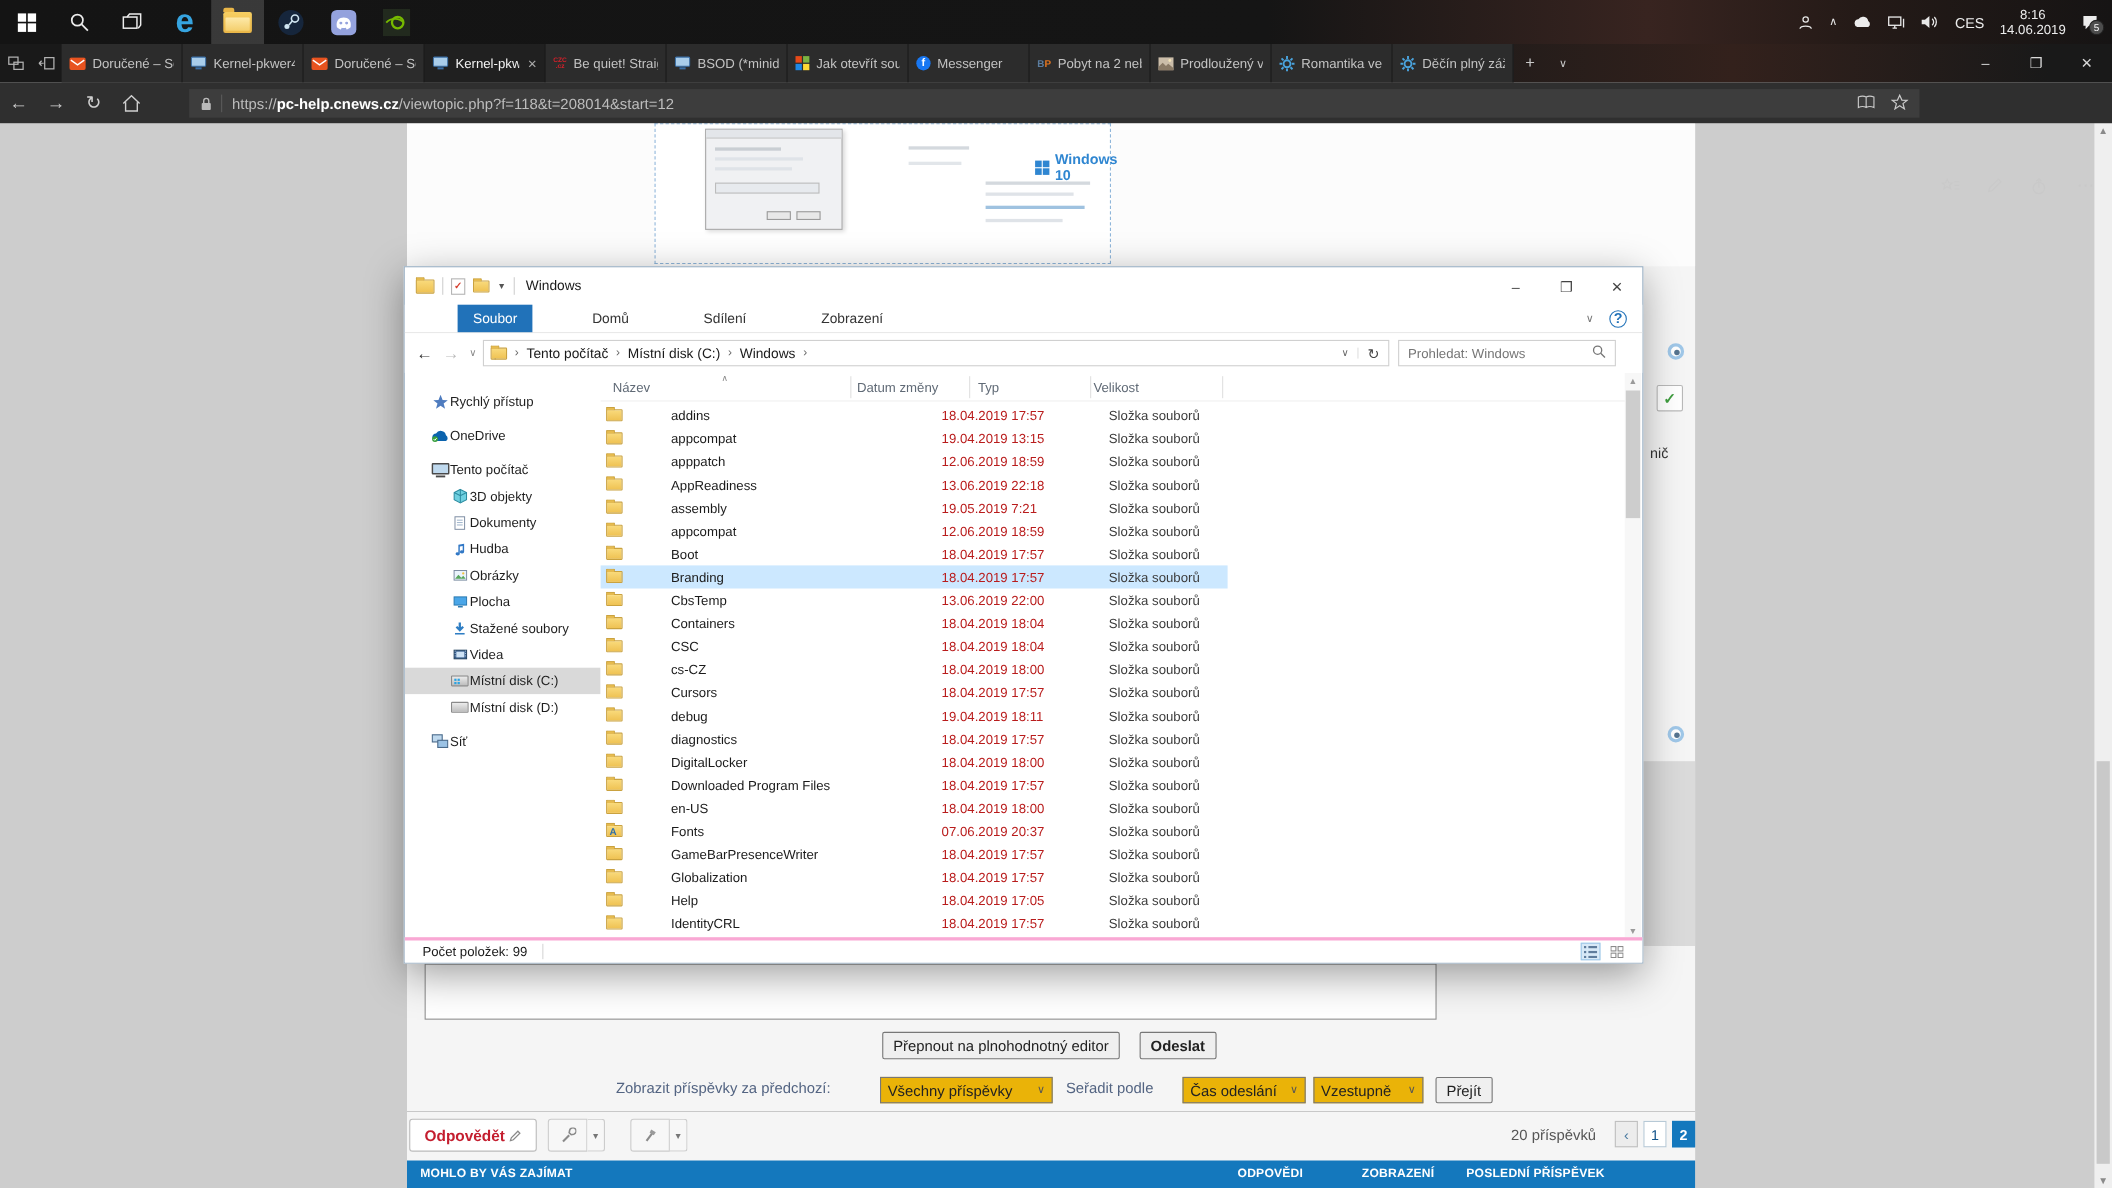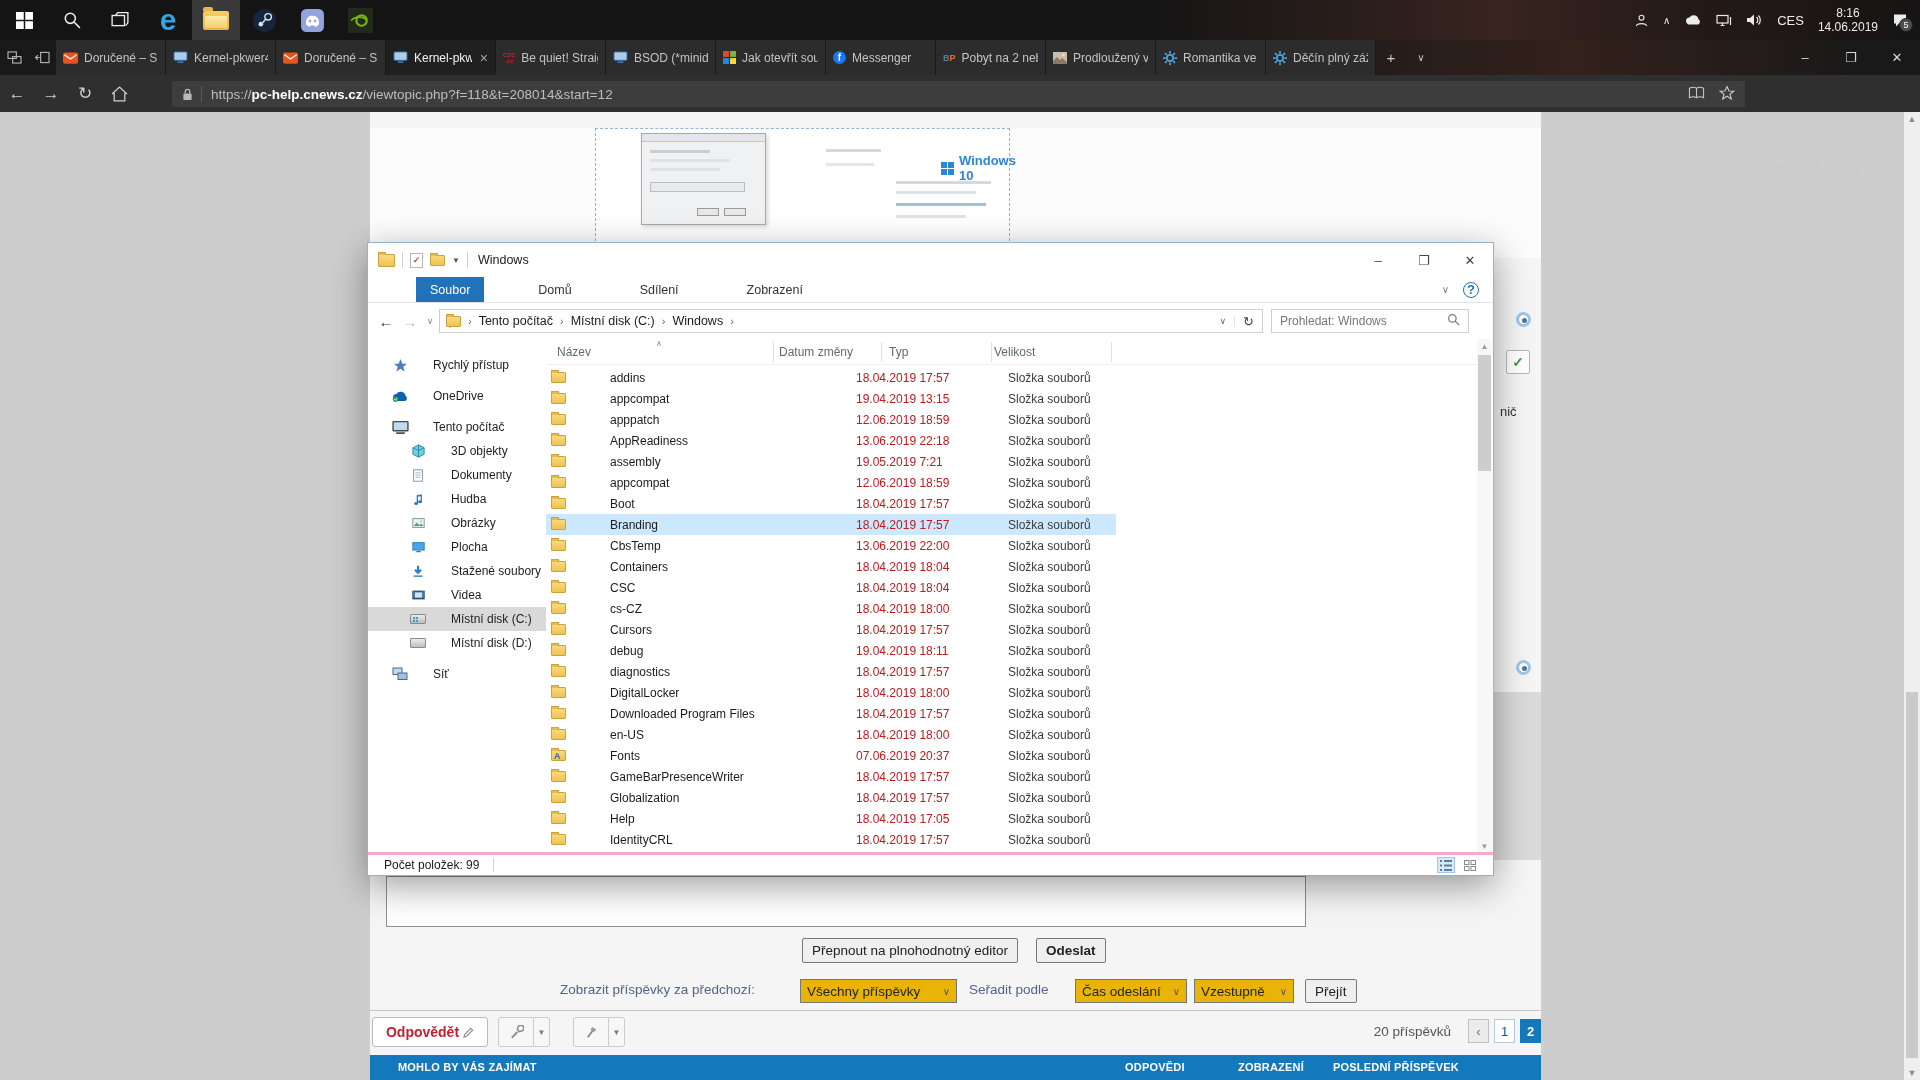--- a/index.html
+++ b/index.html
@@ -53,21 +53,21 @@
     color:#bdbdbd;font-size:13.5px;}
   .url-lock{padding:0 8px 0 10px;display:flex;align-items:center;}
   .url-sep{width:1px;height:16px;background:#5a5a5a;margin-right:9px;}
   .url-domain{color:#fff;font-weight:bold;}
   .url-right{margin-left:auto;display:flex;align-items:center;gap:14px;padding-right:10px;}
   .chrome-ic{position:absolute;top:75px;height:37px;width:36px;display:flex;align-items:center;justify-content:center;color:#c9c9c9;}
 
   
   .page{position:absolute;left:0;top:112px;width:1920px;height:968px;background:#cdcdcd;}
   .content-col{position:absolute;left:370px;top:0;width:1171px;height:968px;background:#f5f5f5;}
-  .post-zone{position:absolute;left:0;top:16px;width:1171px;height:130px;background:#fcfcfc;}
+  .post-zone{position:absolute;left:0;top:0;width:1171px;height:130px;background:#fcfcfc;}
   .post-img{position:absolute;left:225px;top:0;width:415px;height:128px;background:#fff;border:1px dashed #8fb6da;}
   .mini-dialog{position:absolute;left:45px;top:4px;width:125px;height:92px;background:#f0f1f3;border:1px solid #a8a8a8;box-shadow:2px 2px 4px rgba(0,0,0,.15);}
   .mini-dialog .bar{height:8px;background:#e3e6ea;border-bottom:1px solid #c8c8c8;}
   .mini-line{position:absolute;height:3px;background:#c9ced3;}
   .mini-btn{position:absolute;width:22px;height:8px;background:#e8e8e8;border:1px solid #9a9a9a;}
   .win10-logo{position:absolute;left:345px;top:24px;display:flex;align-items:center;gap:5px;color:#2f86d1;font-size:13px;font-weight:bold;}
   .w10-flag{display:grid;grid-template-columns:6px 6px;grid-template-rows:6px 6px;gap:1px;}
   .w10-flag span{background:#2f86d1;}
   .gray-band{position:absolute;left:1100px;top:580px;width:71px;height:168px;background:#dadada;}
   .frag-check{position:absolute;left:1136px;top:238px;width:24px;height:24px;background:#fff;border:1px solid #b9b9b9;border-radius:2px;
@@ -145,21 +145,21 @@
   .sort-chev{position:absolute;top:0px;font-size:8px;color:#888;}
   .filelist{position:absolute;left:178px;top:124px;width:933px;}
   .frow{position:relative;width:570px;height:21px;display:flex;align-items:center;font-size:12px;color:#1b1b1b;gap:44px;}
   .frow.selected{background:#cce8ff;}
   .frow .icw{width:20px;padding-left:5px;flex:0 0 auto;display:flex;align-items:center;}
   .frow .nm{width:202px;flex:0 0 auto;white-space:nowrap;overflow:hidden;}
   .frow .dt{width:108px;flex:0 0 auto;color:#b91c1c;}
   .frow .tp{width:110px;flex:0 0 auto;color:#3c3c3c;}
   .fonts-A{position:absolute;left:2px;top:0px;font-size:9px;font-weight:bold;color:#2d6da8;}
   .sidebar{position:absolute;left:0;top:96px;width:178px;height:514px;padding-top:14px;font-size:12px;color:#1e1e1e;overflow:hidden;}
-  .side-item{height:24px;display:flex;align-items:center;gap:24px;padding-left:23px;}
+  .side-item{height:24px;display:flex;align-items:center;gap:0;padding-left:23px;}
   .side-item.ind{padding-left:41px;}
   .side-item.gap{margin-top:7px;}
   .side-item.selected{background:#d9d9d9;}
   .drive{display:inline-block;width:16px;height:10px;background:linear-gradient(#ececec,#bdbdbd);border:1px solid #8a8a8a;border-radius:1px;position:relative;}
   .drive.win::after{content:"";position:absolute;left:2px;top:2px;width:2px;height:2px;background:#29a3e3;
     box-shadow:3px 0 #29a3e3,0 3px #29a3e3,3px 3px #29a3e3;}
   .ex-scroll{position:absolute;right:1px;top:96px;width:15px;height:514px;background:#f7f7f7;}
   .ex-scroll .thumb{position:absolute;left:1px;top:16px;width:13px;height:116px;background:#cdcdcd;}
   .ex-scroll .arr{position:absolute;left:0;width:15px;height:14px;color:#9a9a9a;font-size:8px;display:flex;align-items:center;justify-content:center;}
   .statusbar{position:absolute;left:0;bottom:0;width:100%;height:23px;border-top:3px solid #f9a8d4;display:flex;align-items:center;
@@ -263,21 +263,21 @@
         </div>
         <span class="posts-count">20 příspěvků</span>
         <div class="pager">
           <span class="pg prev">‹</span>
         <span class="pg">1</span>
             <span class="pg active">2</span>
           </div>
       </div>
 
       <div class="bluebar">
-        <span style="left:28px;">MOHLO BY VÁS ZAJÍMAT</span>
+        <span style="left:12px;">MOHLO BY VÁS ZAJÍMAT</span>
         <span style="left:755px;">ODPOVĚDI</span>
         <span style="left:868px;">ZOBRAZENÍ</span>
         <span style="left:963px;">POSLEDNÍ PŘÍSPĚVEK</span>
       </div>
     </div>
 
     <div class="pg-scroll">
       <div class="arr" style="top:0;">▲</div>
       <div class="thumb"></div>
       <div class="arr" style="bottom:0;">▼</div>

